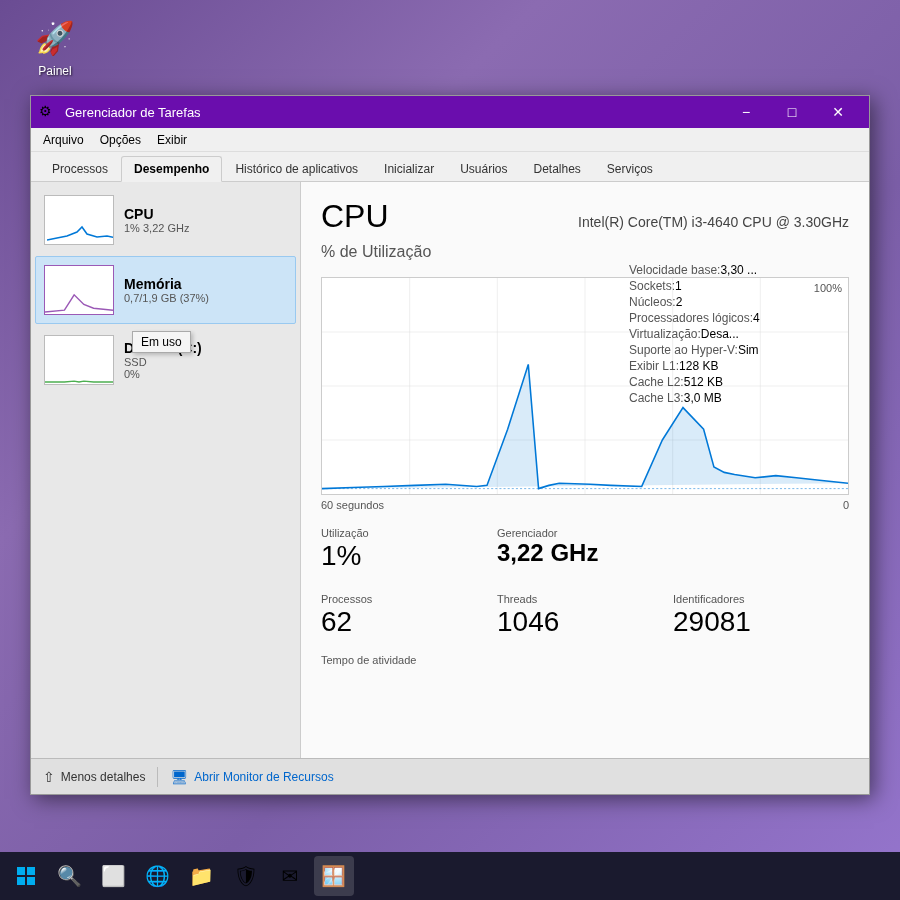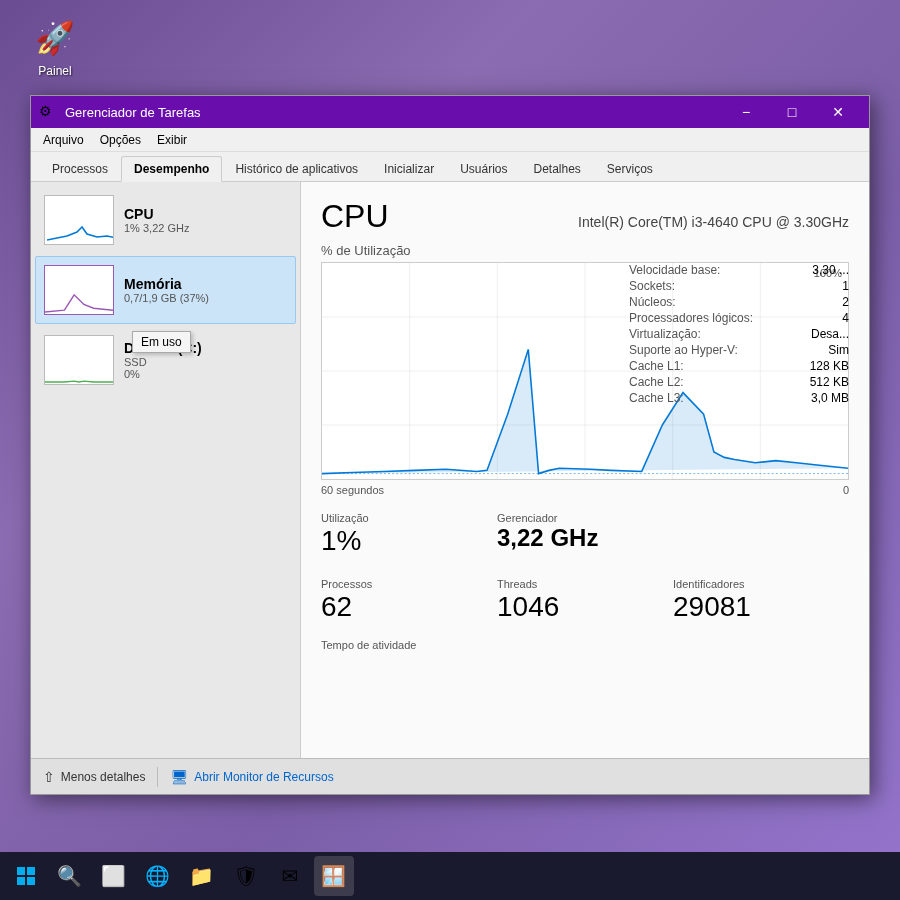--- a/index.html
+++ b/index.html
@@ -277,23 +277,23 @@
 
     .chart-label-bottom {
       display: flex;
       justify-content: space-between;
       font-size: 11px;
       color: #555;
       margin-bottom: 12px;
     }
 
     .utilization-label {
-      font-size: 13px;
+      font-size: 16px;
       color: #555;
-      margin-bottom: 4px;
+      margin-bottom: 16px;
     }
 
     .stat-item {
       padding: 4px 0;
     }
     .stat-label {
       font-size: 11px;
       color: #555;
     }
     .stat-value {
@@ -306,21 +306,20 @@
       font-size: 24px;
       font-weight: bold;
     }
 
     .uptime-section {
       margin-bottom: 0;
     }
 
     .info-row {
       display: flex;
-      justify-content: space-between;
       font-size: 12px;
       padding: 1px 0;
       color: #333;
     }
     .info-key { color: #555; }
     .info-val { font-weight: 500; color: #000; }
 
     
     .bottom-bar {
       height: 36px;
@@ -538,21 +537,21 @@
           </div>
           <div class="info-row">
             <span class="info-key">Virtualização:</span>
             <span class="info-val">Desa...</span>
           </div>
           <div class="info-row">
             <span class="info-key">Suporte ao Hyper-V:</span>
             <span class="info-val">Sim</span>
           </div>
           <div class="info-row">
-            <span class="info-key">Cache L1:</span>
+            <span class="info-key">Exibir L1:</span>
             <span class="info-val">128 KB</span>
           </div>
           <div class="info-row">
             <span class="info-key">Cache L2:</span>
             <span class="info-val">512 KB</span>
           </div>
           <div class="info-row">
             <span class="info-key">Cache L3:</span>
             <span class="info-val">3,0 MB</span>
           </div>

